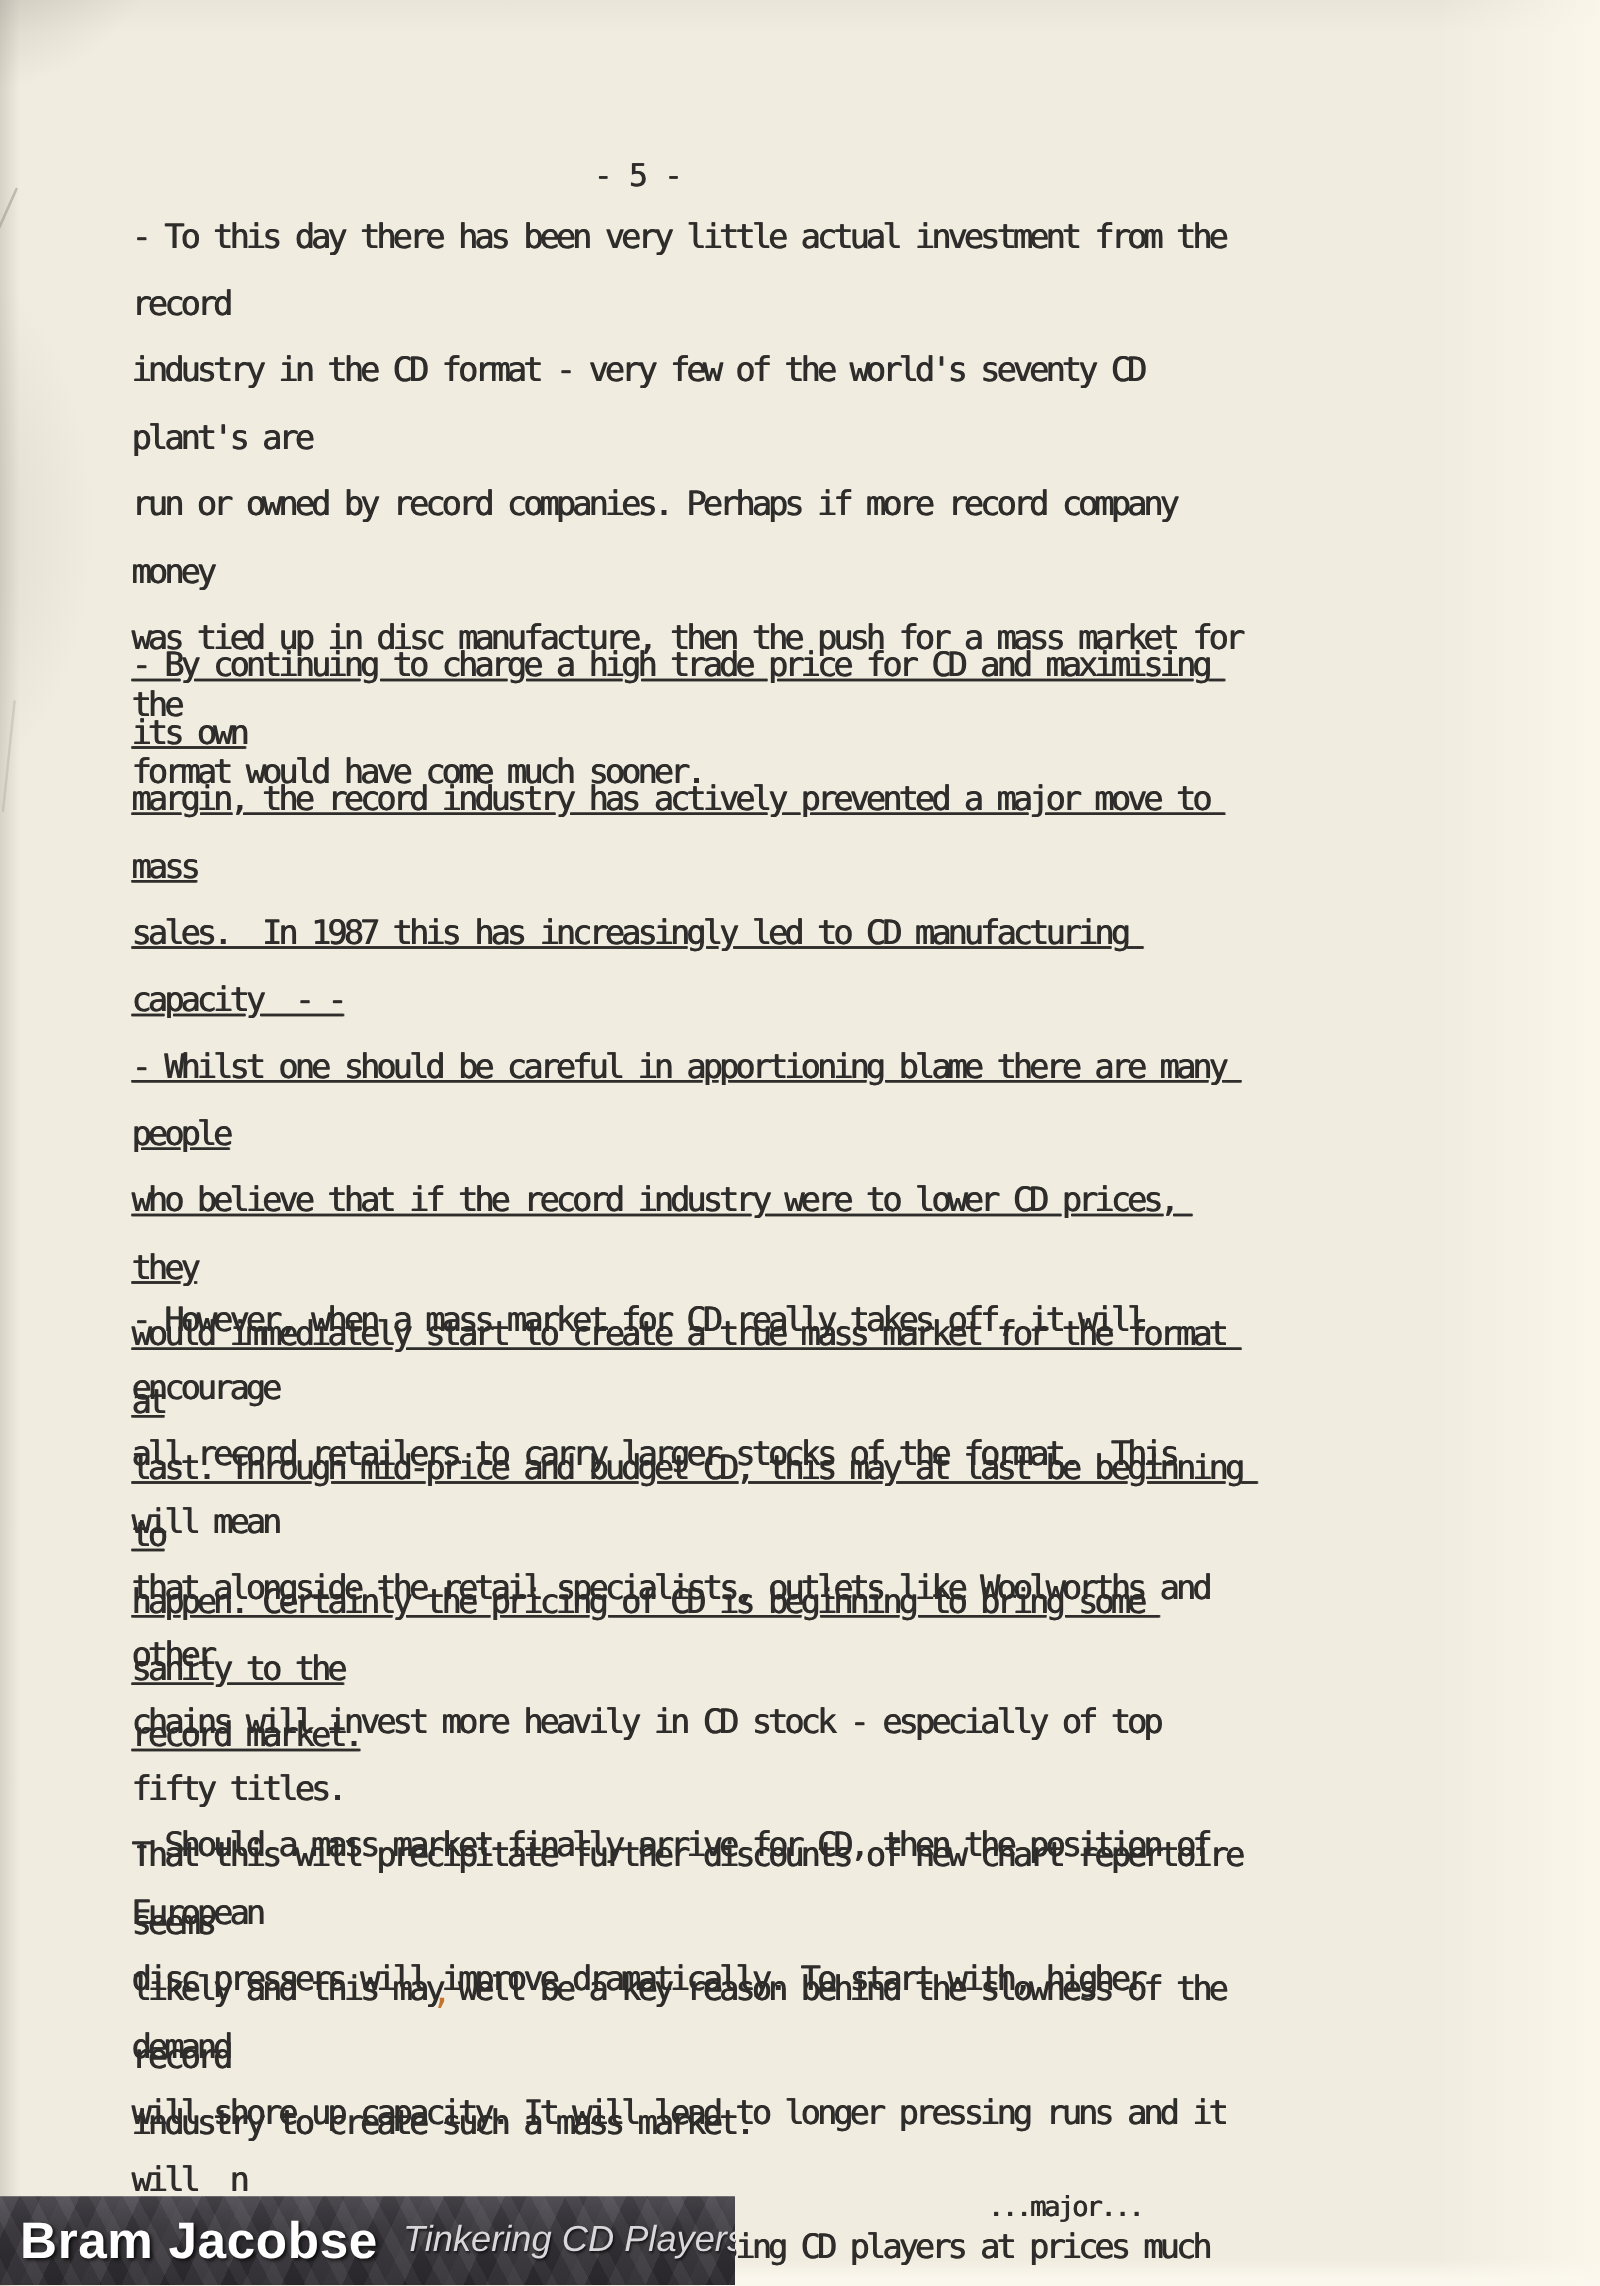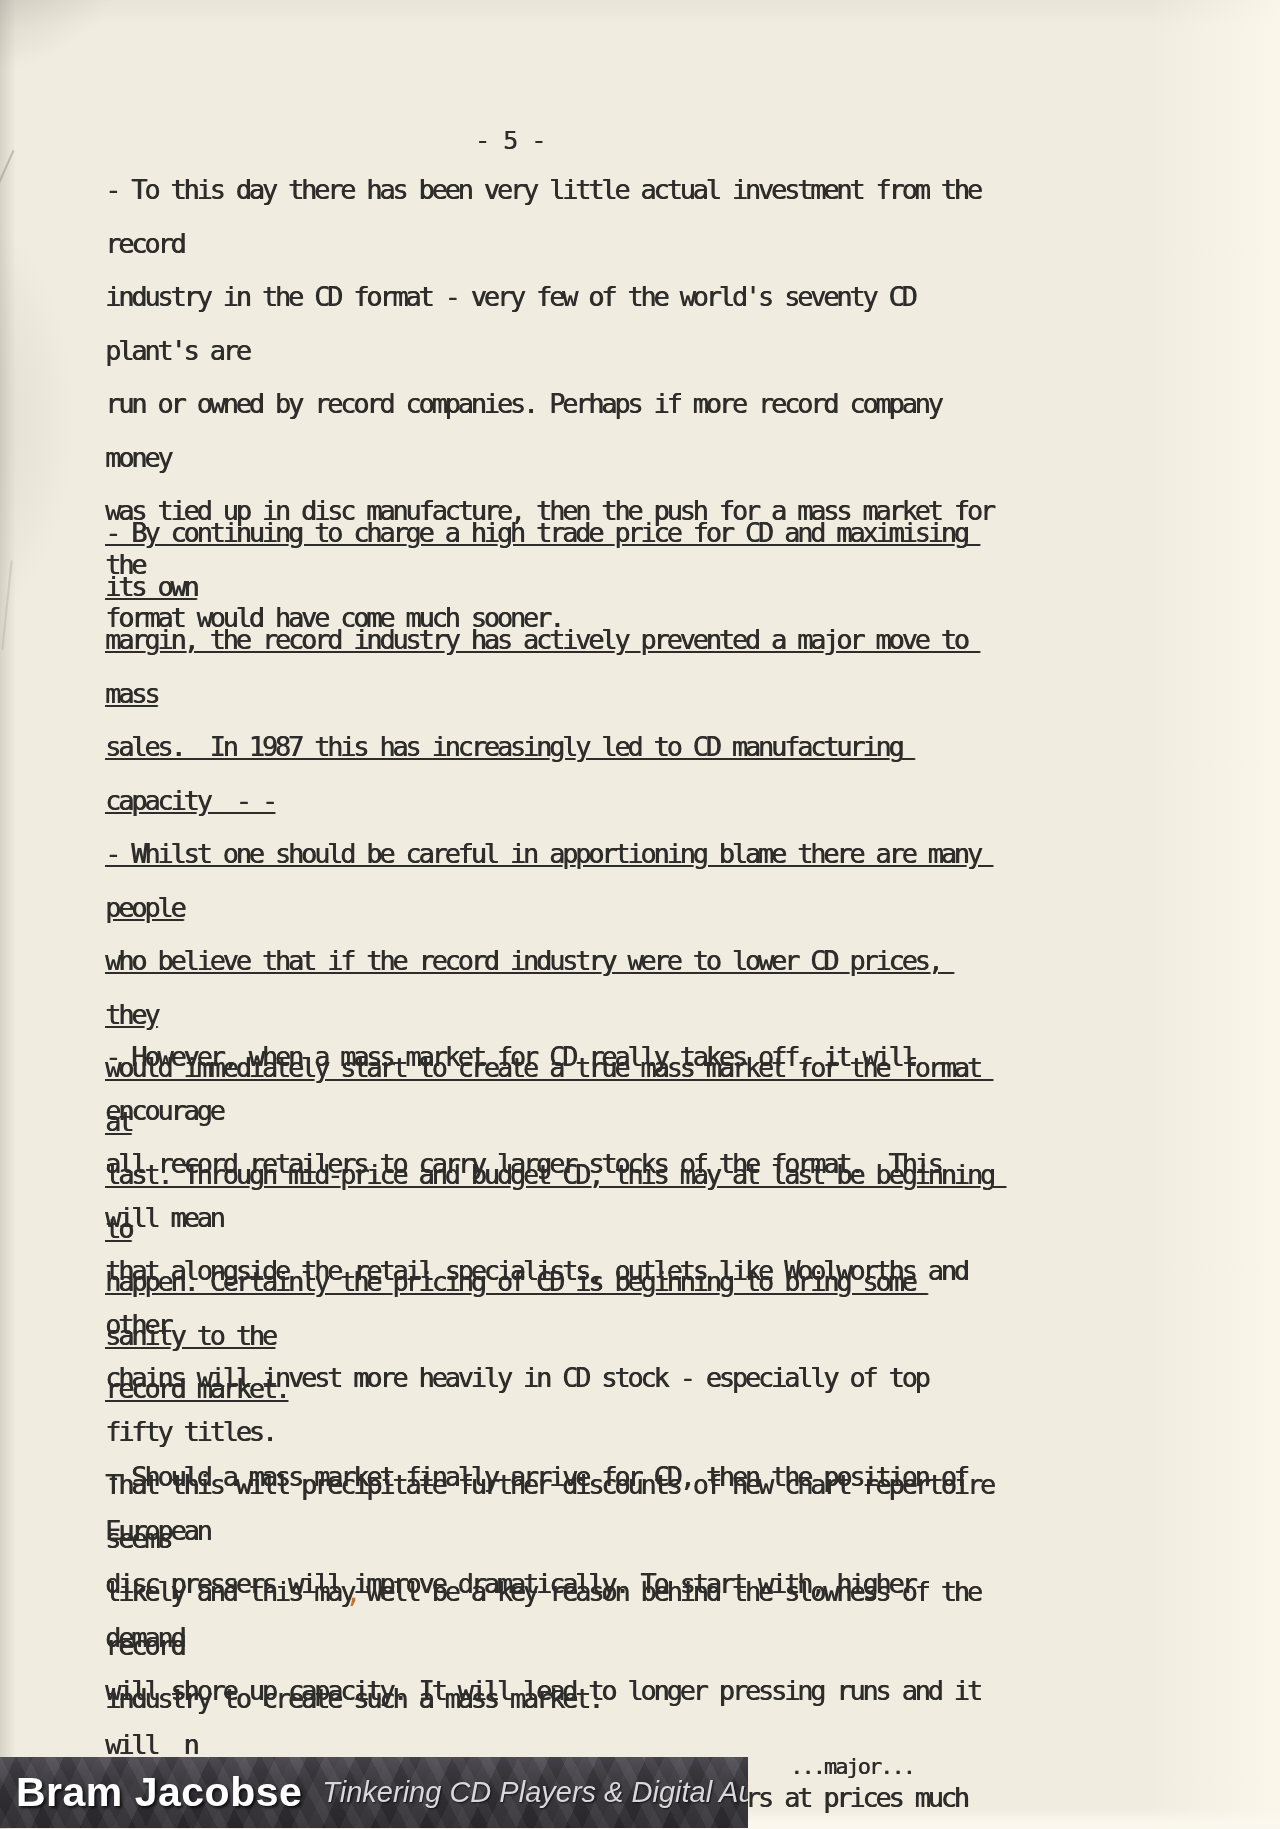--- a/index.html
+++ b/index.html
@@ -65,21 +65,21 @@
     text-shadow: none;
   }
   .more-indicator {
     position: absolute; left: 790px; top: 1754px;
     font-size: 22px; letter-spacing: -2px;
     color: #2e2d2b;
     text-shadow: 0.6px 0 currentColor;
   }
   .footer-banner {
     position: absolute; left: 0; top: 1757px;
-    width: 748px; height: 71px;
+    width: 588px; height: 71px;
     background:
       repeating-linear-gradient(115deg, rgba(255,255,255,0.05) 0 14px, rgba(0,0,0,0.08) 14px 30px, rgba(255,255,255,0.03) 30px 44px),
       repeating-linear-gradient(62deg, rgba(255,255,255,0.04) 0 10px, rgba(0,0,0,0.06) 10px 24px),
       linear-gradient(180deg, #4c4a50 0%, #3a383d 35%, #2e2c31 100%);
     display: flex;
     align-items: center;
     overflow: hidden;
   }
   .banner-name {
     font-family: "Liberation Sans", sans-serif;

